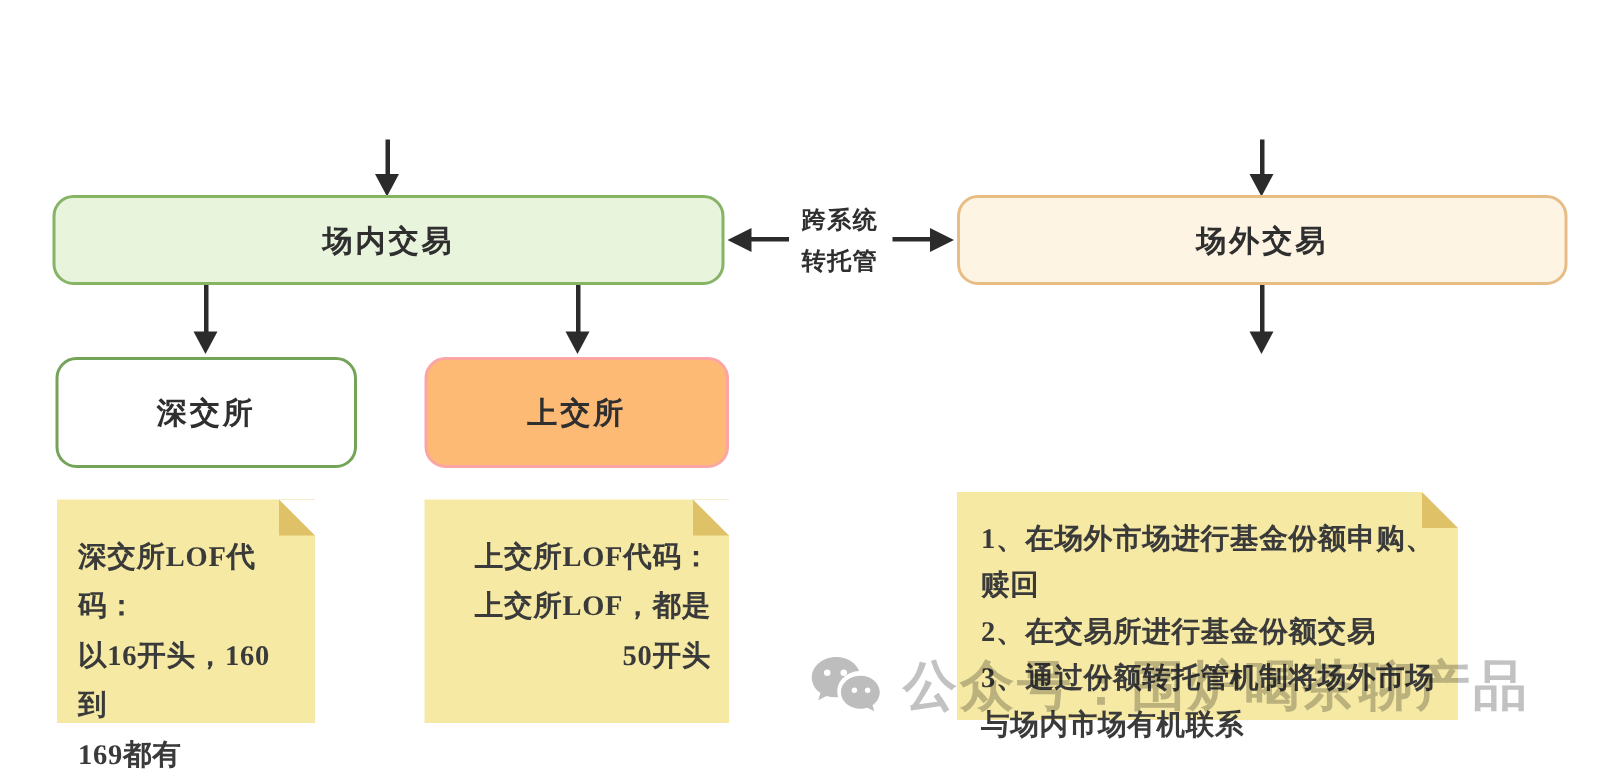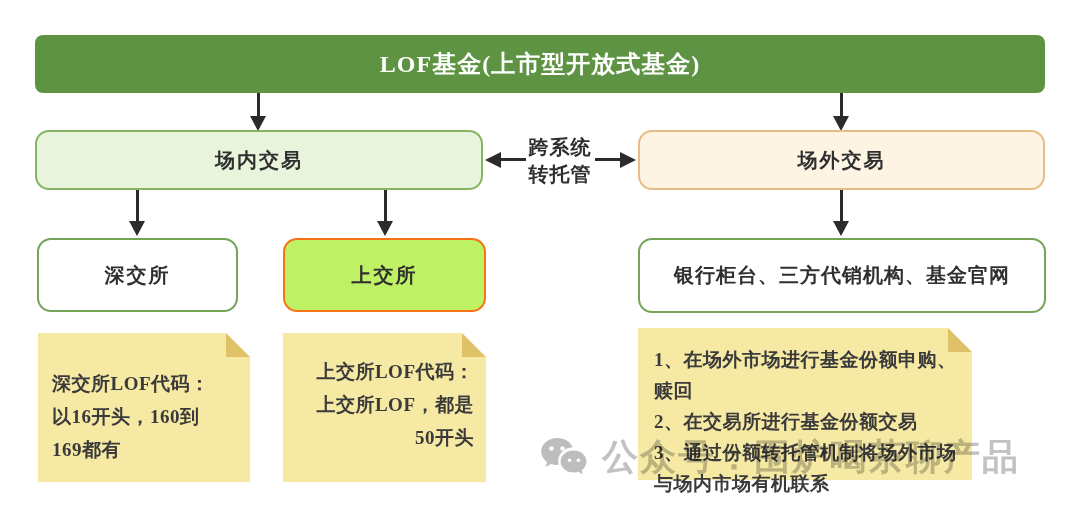--- a/index.html
+++ b/index.html
@@ -23,73 +23,70 @@
   .box{
     position:absolute;display:flex;align-items:center;justify-content:center;
     font-size:20px;letter-spacing:2px;box-sizing:border-box;border-radius:14px;
   }
   .box-onmarket{left:35px;top:130px;width:448px;height:60px;
     background:#e9f4dc;border:2px solid #86b465;}
   .box-offmarket{left:638px;top:130px;width:407px;height:60px;
     background:#fdf4e3;border:2px solid #e7bc85;}
   
   .box-szse{left:37px;top:238px;width:201px;height:74px;background:#ffffff;border:2px solid #74a457;align-items:center;}
-  .box-sse{left:283px;top:238px;width:203px;height:74px;background:#bef264;border:2px solid #f97316;}
+  .box-sse{left:283px;top:238px;width:203px;height:74px;background:#fdba74;border:2px solid #fca5a5;}
   .box-channels{left:638px;top:238px;width:408px;height:75px;background:#ffffff;border:2px solid #74a457;letter-spacing:1px;}
   
   .vline{position:absolute;width:3px;background:#2b2b2b;}
   .hline{position:absolute;height:3px;background:#2b2b2b;}
   .head-down{position:absolute;width:0;height:0;
     border-left:8px solid transparent;border-right:8px solid transparent;
     border-top:15px solid #2b2b2b;}
   .head-left{position:absolute;width:0;height:0;
     border-top:8px solid transparent;border-bottom:8px solid transparent;
     border-right:16px solid #2b2b2b;}
   .head-right{position:absolute;width:0;height:0;
     border-top:8px solid transparent;border-bottom:8px solid transparent;
     border-left:16px solid #2b2b2b;}
   
   .cross-label{
     position:absolute;left:513px;top:134px;width:94px;
-    text-align:center;font-size:20px;line-height:27px;
+    text-align:center;font-size:16px;line-height:27px;
     white-space:pre-line;color:#2f2f2f;letter-spacing:1px;
   }
   
   .note{
     position:absolute;background:#f5e9a4;box-sizing:border-box;
     font-size:19px;line-height:33px;color:#3a3a3a;
     white-space:pre-line;letter-spacing:0.5px;
   }
   .note::after{
     content:"";position:absolute;top:0;right:0;width:0;height:0;
     border-style:solid;border-width:0 24px 24px 0;
     border-color:transparent #ffffff #dfc267 transparent;
   }
-  .note-szse{left:38px;top:333px;width:212px;height:149px;padding:34px 12px 0 14px;}
+  .note-szse{left:38px;top:333px;width:172px;height:149px;padding:22px 12px 0 14px;}
   .note-sse{left:283px;top:333px;width:203px;height:149px;padding:22px 12px 0 16px;text-align:right;}
   .note-rules{left:638px;top:328px;width:334px;height:152px;padding:16px 14px 0 16px;line-height:31px;}
   
   .watermark{
     position:absolute;left:540px;top:433px;z-index:10;
     display:flex;align-items:center;gap:14px;
     mix-blend-mode:multiply;
   }
   .wm-text{
     font-size:36px;color:#c2c2c2;letter-spacing:2px;white-space:nowrap;
     font-family:"Liberation Sans","DejaVu Sans",sans-serif;font-weight:bold;
   }
 </style>
 </head>
 <body>
 
 <div class="stage">
 
-  <div class="banner">
-    <span>LOF基金(上市型开放式基金)</span>
-  </div>
 
   <div class="vline" style="left:257px;top:93px;height:24px;"></div>
   <div class="head-down" style="left:250px;top:116px;"></div>
 
   <div class="vline" style="left:840px;top:93px;height:24px;"></div>
   <div class="head-down" style="left:833px;top:116px;"></div>
 
   <div class="box box-onmarket">
     <span>场内交易</span>
   </div>
@@ -111,23 +108,20 @@
 
   <div class="vline" style="left:840px;top:190px;height:32px;"></div>
   <div class="head-down" style="left:833px;top:221px;"></div>
 
   <div class="box box-szse">
     <span>深交所</span>
   </div>
   <div class="box box-sse">
     <span>上交所</span>
   </div>
-  <div class="box box-channels">
-    <span>银行柜台、三方代销机构、基金官网</span>
-  </div>
 
   <div class="note note-szse">深交所LOF代码：
 以16开头，160到
 169都有</div>
   <div class="note note-sse">上交所LOF代码：
 上交所LOF，都是
 50开头</div>
   <div class="note note-rules">1、在场外市场进行基金份额申购、赎回
 2、在交易所进行基金份额交易
 3、通过份额转托管机制将场外市场与场内市场有机联系</div>

